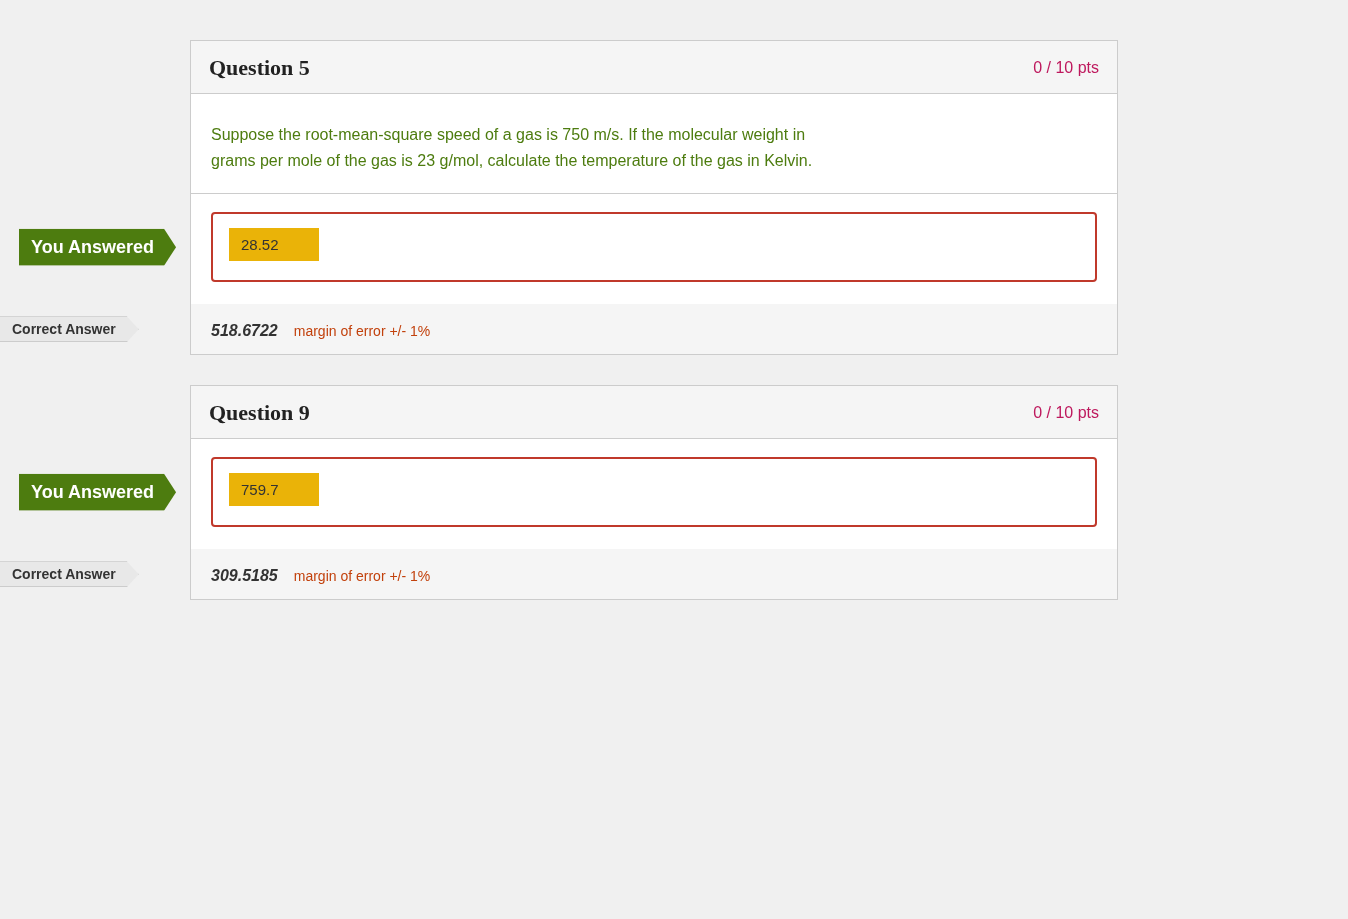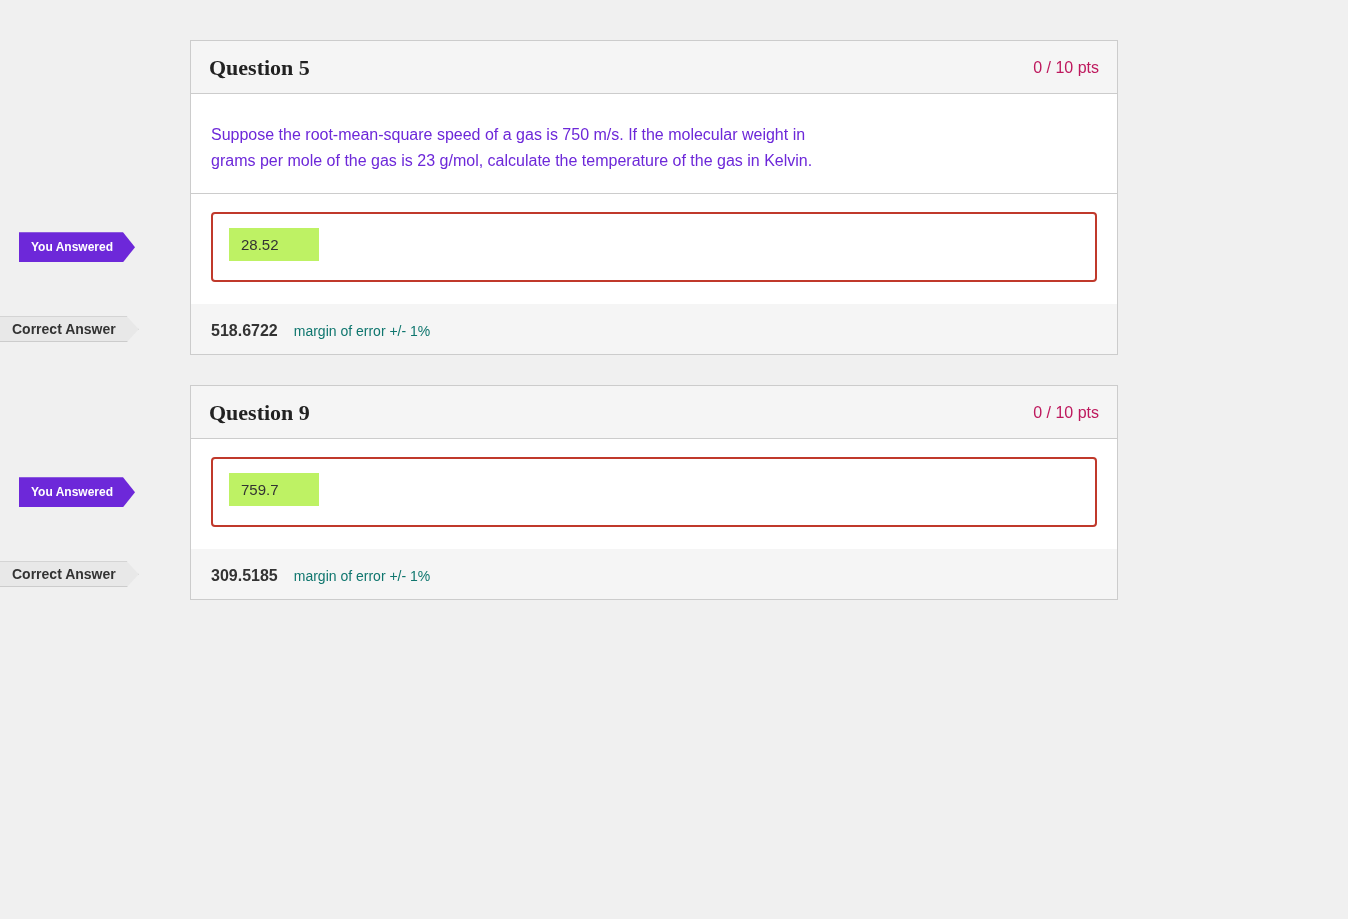--- a/index.html
+++ b/index.html
@@ -67,64 +67,64 @@
 
     .question-body {
       background-color: #ffffff;
       padding: 28px 20px 20px 20px;
       border-bottom: 1px solid #ccc;
     }
 
     .question-text {
       font-size: 16px;
       line-height: 1.6;
-      color: #6d28d9;
+      color: #4d7c0f;
       font-family: Arial, sans-serif;
     }
 
     .answer-section {
       position: relative;
       background-color: #ffffff;
       padding: 18px 20px 22px 20px;
     }
 
     .you-answered-row {
       display: flex;
       align-items: flex-start;
       position: relative;
     }
 
     .you-answered-label {
       position: absolute;
       left: -192px;
       top: 50%;
       transform: translateY(-50%);
-      background-color: #6d28d9;
+      background-color: #4d7c0f;
       color: #ffffff;
-      font-size: 12px;
+      font-size: 18px;
       font-weight: bold;
       padding: 8px 12px;
       font-family: Arial, sans-serif;
       white-space: nowrap;
       clip-path: polygon(0 0, calc(100% - 12px) 0, 100% 50%, calc(100% - 12px) 100%, 0 100%);
       padding-right: 22px;
       cursor: default;
       text-align: right;
     }
 
     .answer-input-box {
       border: 2px solid #c0392b;
       border-radius: 4px;
       width: 100%;
       padding: 14px 16px;
       min-height: 70px;
     }
 
     .answer-value-box {
-      background-color: #bef264;
+      background-color: #eab308;
       border: none;
       padding: 8px 12px;
       display: inline-block;
       font-size: 15px;
       color: #333;
       font-family: Arial, sans-serif;
       min-width: 90px;
     }
 
     .correct-answer-row {
@@ -159,25 +159,26 @@
       align-items: center;
       gap: 16px;
       padding: 0 20px;
     }
 
     .correct-answer-value {
       font-size: 16px;
       font-weight: bold;
       color: #333;
       font-family: Arial, sans-serif;
+      font-style: italic;
     }
 
     .margin-of-error {
       font-size: 14px;
-      color: #0f766e;
+      color: #c2410c;
       font-family: Arial, sans-serif;
     }
   </style>
 </head>
 <body>
 
 <div class="page-container">
   <div class="question-wrapper" id="question-wrapper">
   <div class="question-block">
       <div class="question-card">

